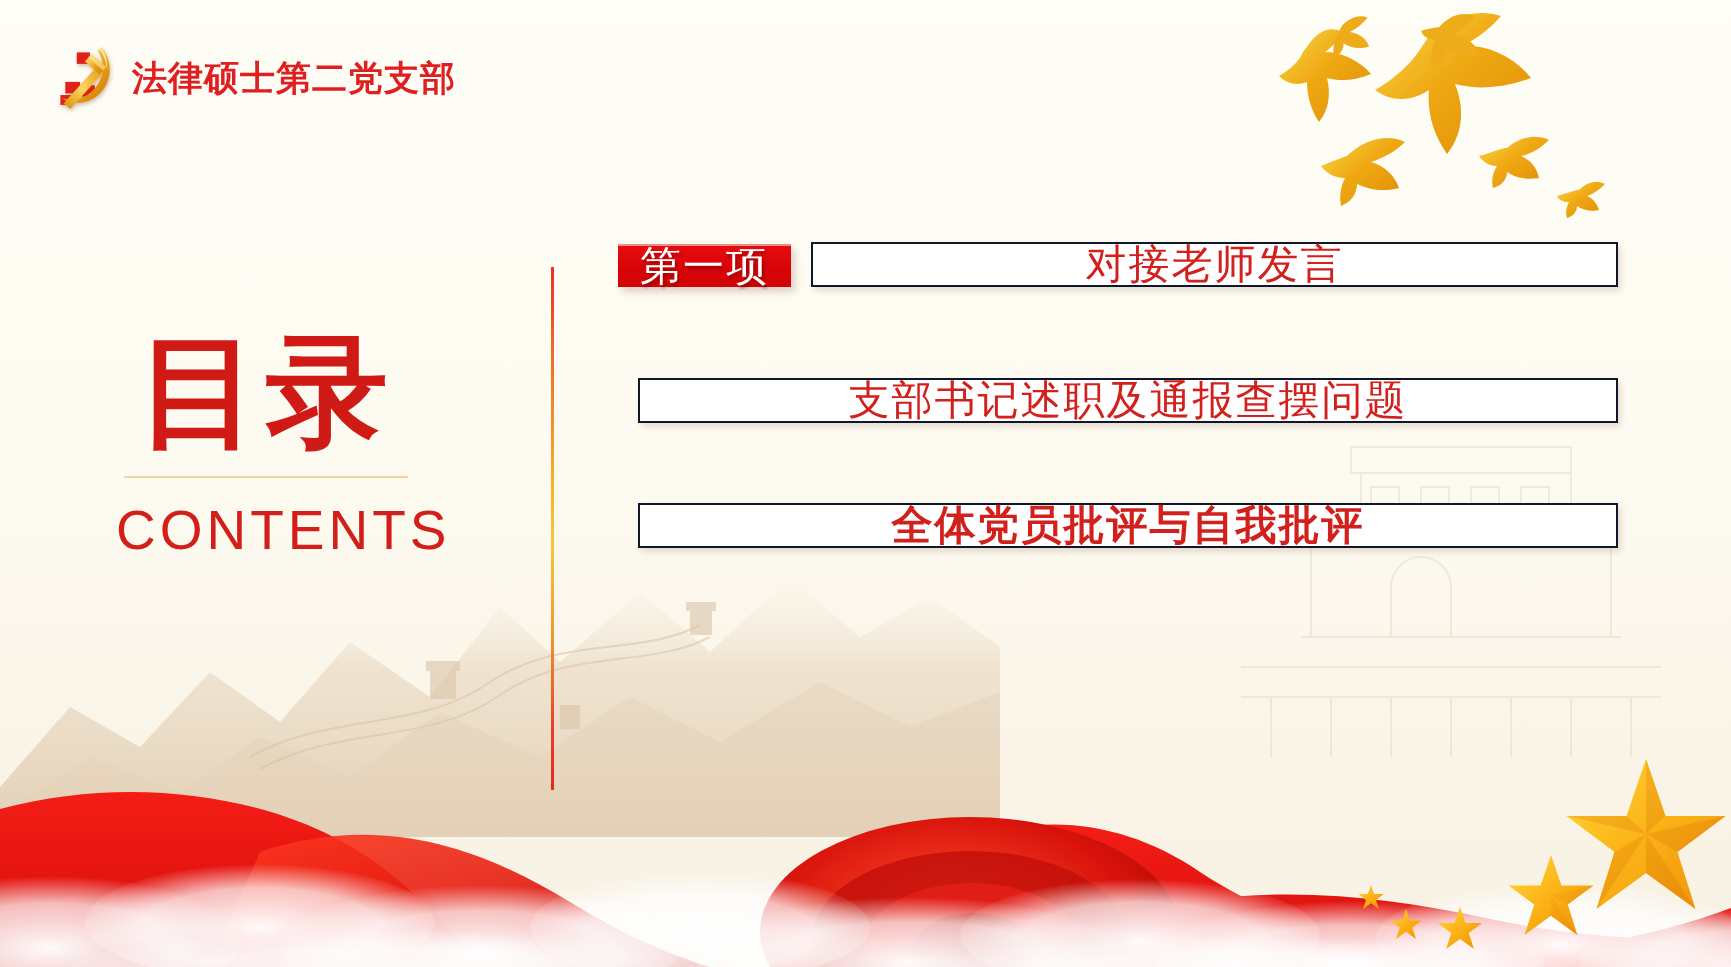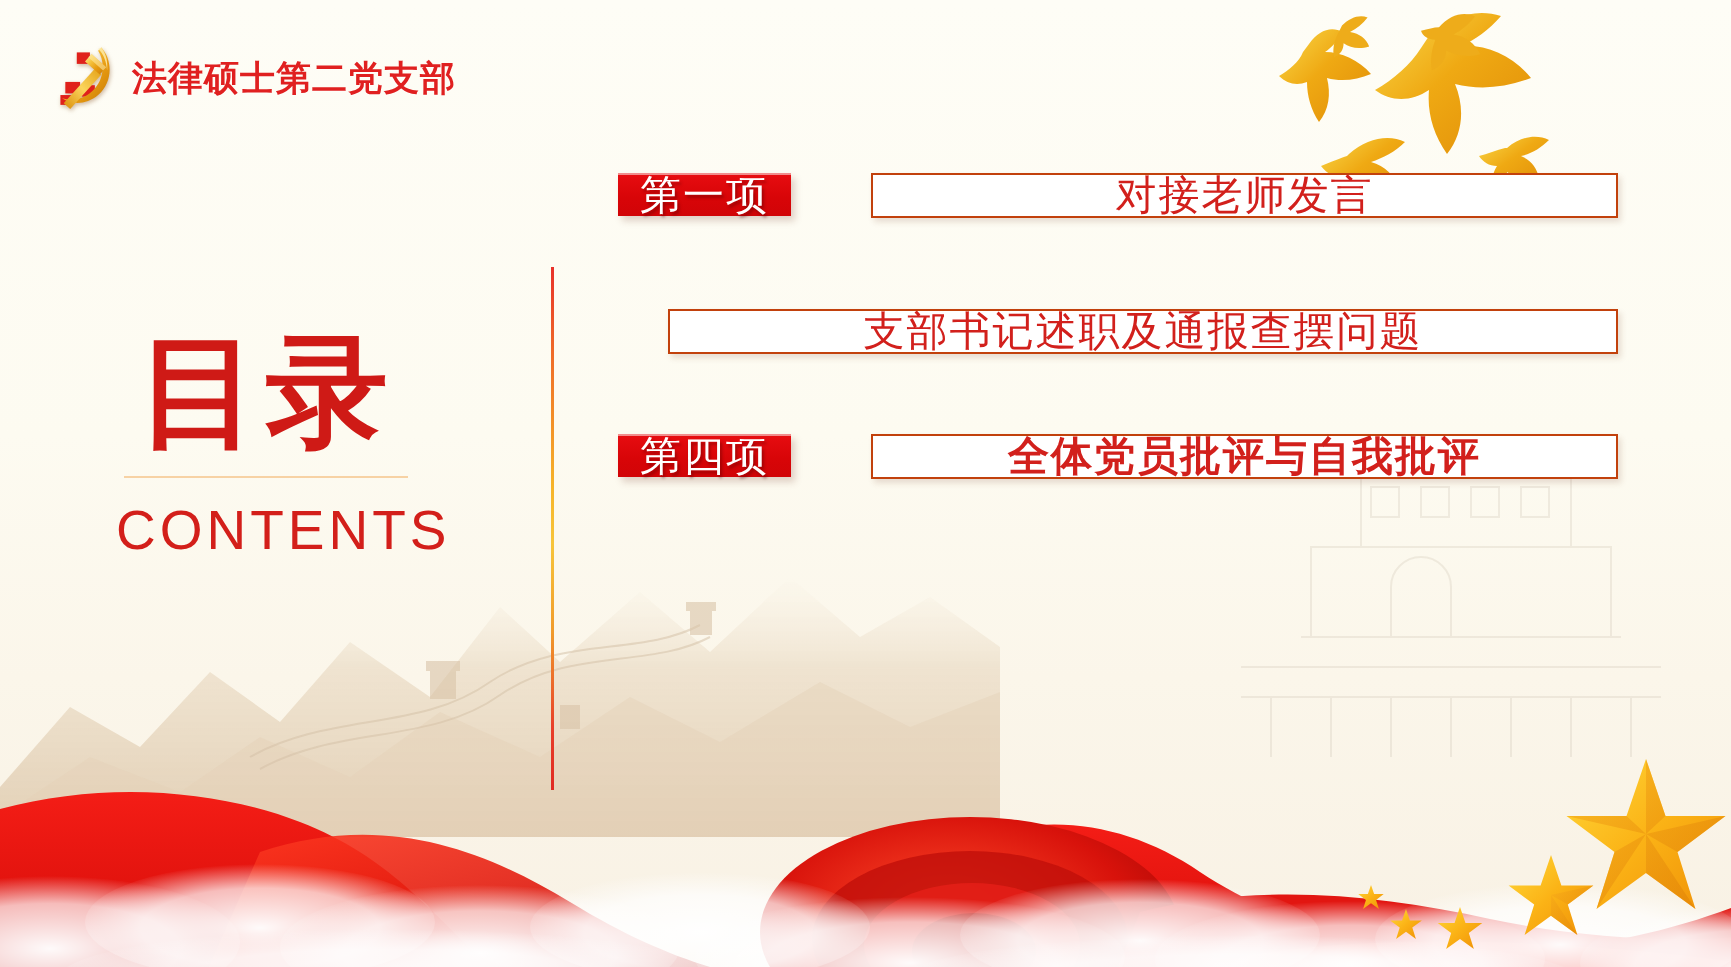--- a/index.html
+++ b/index.html
@@ -48,37 +48,37 @@
   }
 
   
   .vdivider{
     position:absolute;left:551px;top:267px;width:3px;height:523px;
     background:linear-gradient(180deg,#e8312a 0%,#ef6a28 16%,#f6b429 42%,#f7c53b 53%,#f09a2b 70%,#e8402a 88%,#e02a22 100%);
   }
 
   
   .toc{position:absolute;left:618px;top:173px;width:1000px;}
-  .toc-row{position:relative;height:114px;display:flex;align-items:flex-start;gap:30px;}
+  .toc-row{position:relative;height:114px;display:flex;align-items:flex-end;}
 
   .row-num{
     position:relative;width:173px;flex:0 0 173px;
     background:linear-gradient(180deg,#e60c10 0%,#d80508 55%,#d10407 100%);
     display:flex;align-items:center;justify-content:center;
     box-shadow:4px 5px 7px rgba(120,60,40,.22);
     border-top:2px solid #f18c8c;
   }
   .row-num span{
     color:#ffffff;font-size:41px;font-weight:400;letter-spacing:2px;line-height:1;
     font-family:"Liberation Sans","DejaVu Sans",sans-serif;
     text-shadow:2px 3px 3px rgba(90,0,0,.45);
   }
   .row-gap{width:20px;flex:0 0 20px;}
   .row-text{
-    flex:1 1 auto;background:#ffffff;border:2px solid #c2410c;
+    flex:1 1 auto;background:#ffffff;border:2px solid #0f172a;
     display:flex;align-items:center;justify-content:center;
     box-shadow:3px 4px 6px rgba(120,60,40,.16);
   }
   .row-text span{
     color:#d2201c;font-size:41px;letter-spacing:2px;line-height:1;
     font-family:"Liberation Sans","DejaVu Sans",sans-serif;
   }
   .toc-row.bold .row-text span{font-weight:700;}
 
   .toc-spacer{height:11px;}
@@ -296,23 +296,20 @@
 
     <div class="toc-row">
       <div class="row-gap"></div>
       <div class="row-text">
         <span>支部书记述职及通报查摆问题</span>
       </div>
     </div>
     <div class="toc-spacer"></div>
 
     <div class="toc-row bold">
-      <div class="row-num">
-        <span>第四项</span>
-      </div>
       <div class="row-gap"></div>
       <div class="row-text">
         <span>全体党员批评与自我批评</span>
       </div>
     </div>
     <div class="toc-spacer"></div>
 
     <div class="toc-row">
       <div class="row-gap"></div>
     </div>

